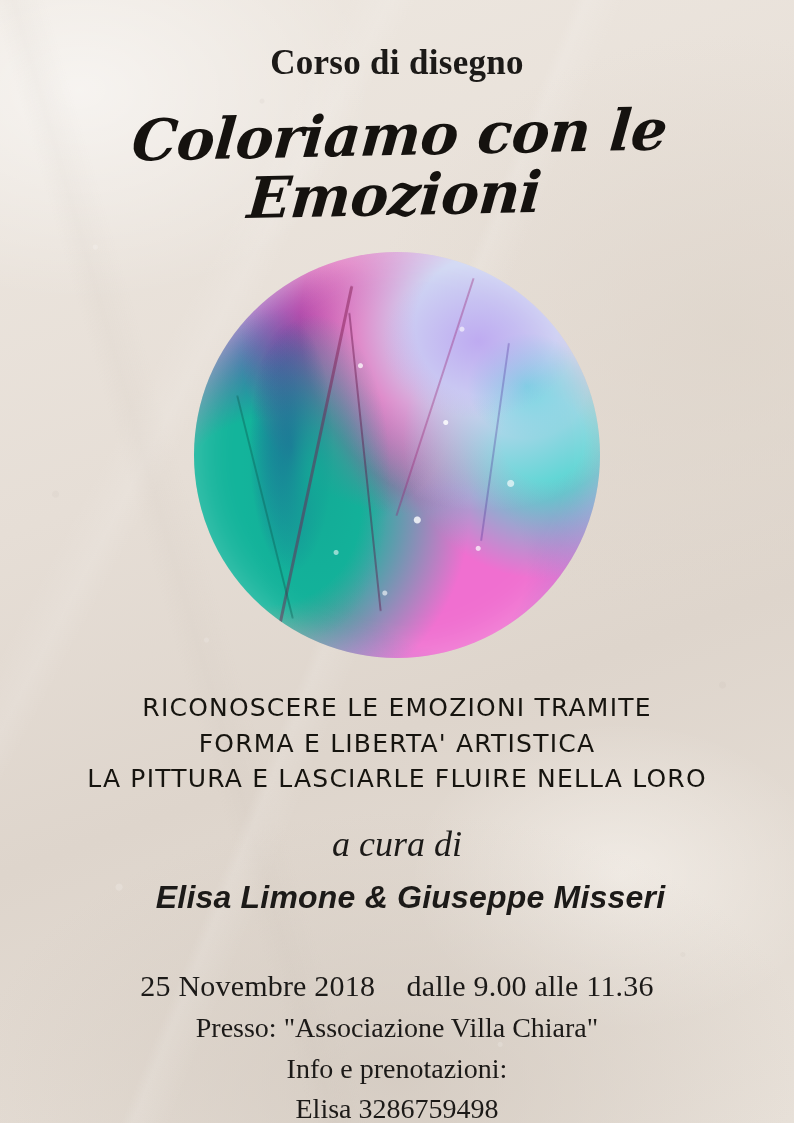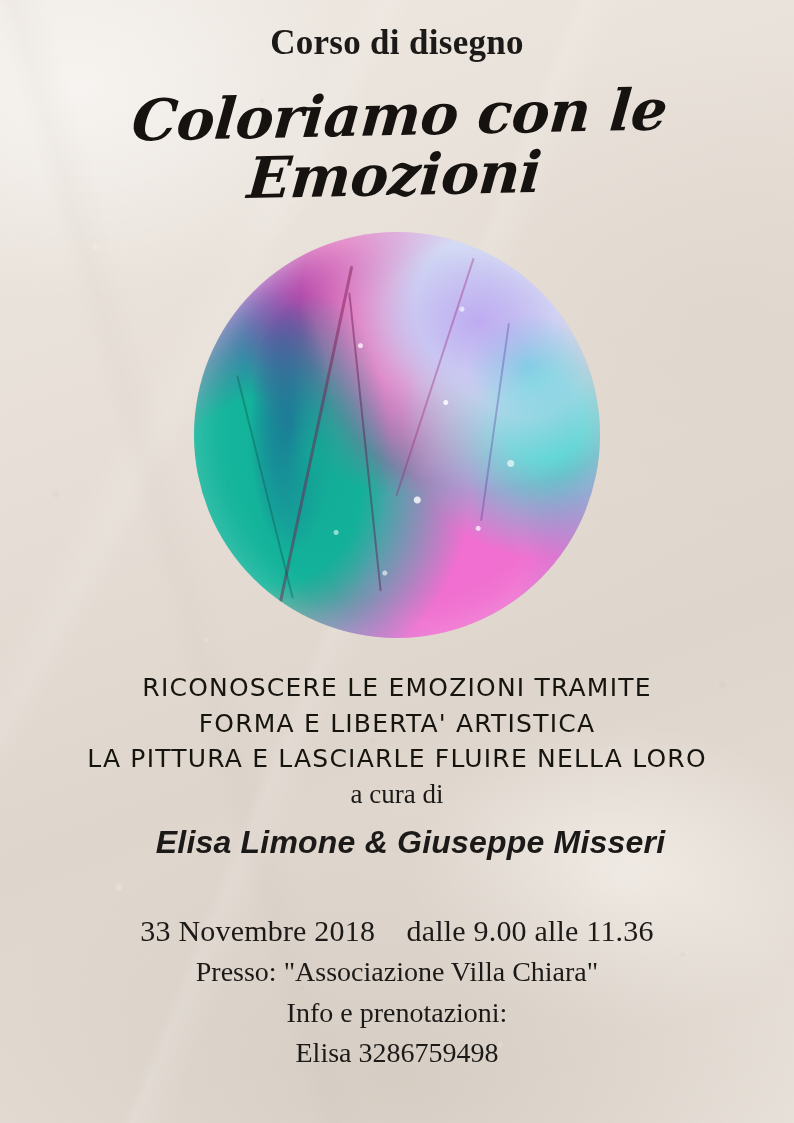--- a/index.html
+++ b/index.html
@@ -66,21 +66,21 @@
     height: 100%;
     text-align: center;
     color: #1c1a18;
   }
 
   .kicker {
     font-family: "Liberation Serif", serif;
     font-size: 35px;
     font-weight: 700;
     letter-spacing: 0.3px;
-    padding-top: 24px;
+    padding-top: 44px;
     line-height: 1.1;
   }
 
   .headline {
     font-family: "DejaVu Serif", serif;
     font-style: italic;
     font-weight: 700;
     font-size: 57px;
     letter-spacing: -0.5px;
     margin-top: 22px;
@@ -153,24 +153,25 @@
     font-size: 25px;
     line-height: 1.42;
     letter-spacing: 1.2px;
     color: #16140f;
   }
   .desc .line {
     display: block;
   }
 
   .a-cura {
-    margin-top: 0;
-    font-family: "Liberation Serif", serif;
-    font-size: 27px;
+    margin-top: 24px;
+    font-family: "Liberation Serif", serif;
+    font-size: 36px;
     line-height: 1.3;
+    font-style: italic;
   }
 
   .authors {
     margin-top: 12px;
     font-family: "Liberation Sans", sans-serif;
     font-style: italic;
     font-weight: 700;
     font-size: 32px;
     letter-spacing: 0.2px;
     padding-left: 27px;
@@ -222,21 +223,21 @@
       <span class="line">FORMA E LIBERTA'  ARTISTICA</span>
       <span class="line">LA PITTURA E LASCIARLE FLUIRE NELLA LORO</span>
     </div>
 
     <div class="a-cura">a cura di</div>
 
     <div class="authors">Elisa Limone &amp; Giuseppe Misseri</div>
 
     <div class="details">
       <div class="datetime">
-        <span>33 Novembre 2018</span>
+        <span>25 Novembre 2018</span>
         <span class="gap"></span>
         <span>dalle 9.00 alle 11.36</span>
       </div>
       <span class="line">Presso: "Associazione Villa Chiara"</span>
       <span class="line">Info e prenotazioni:</span>
       <span class="line">Elisa 3286759498</span>
 
     </div>
 
   </div>

